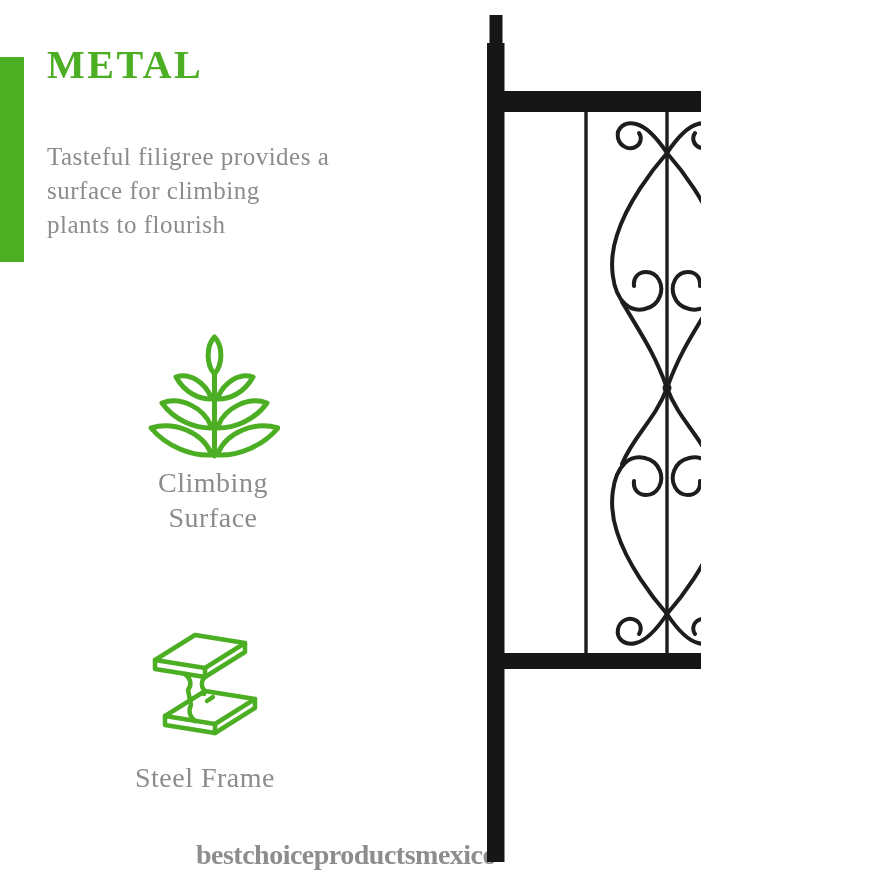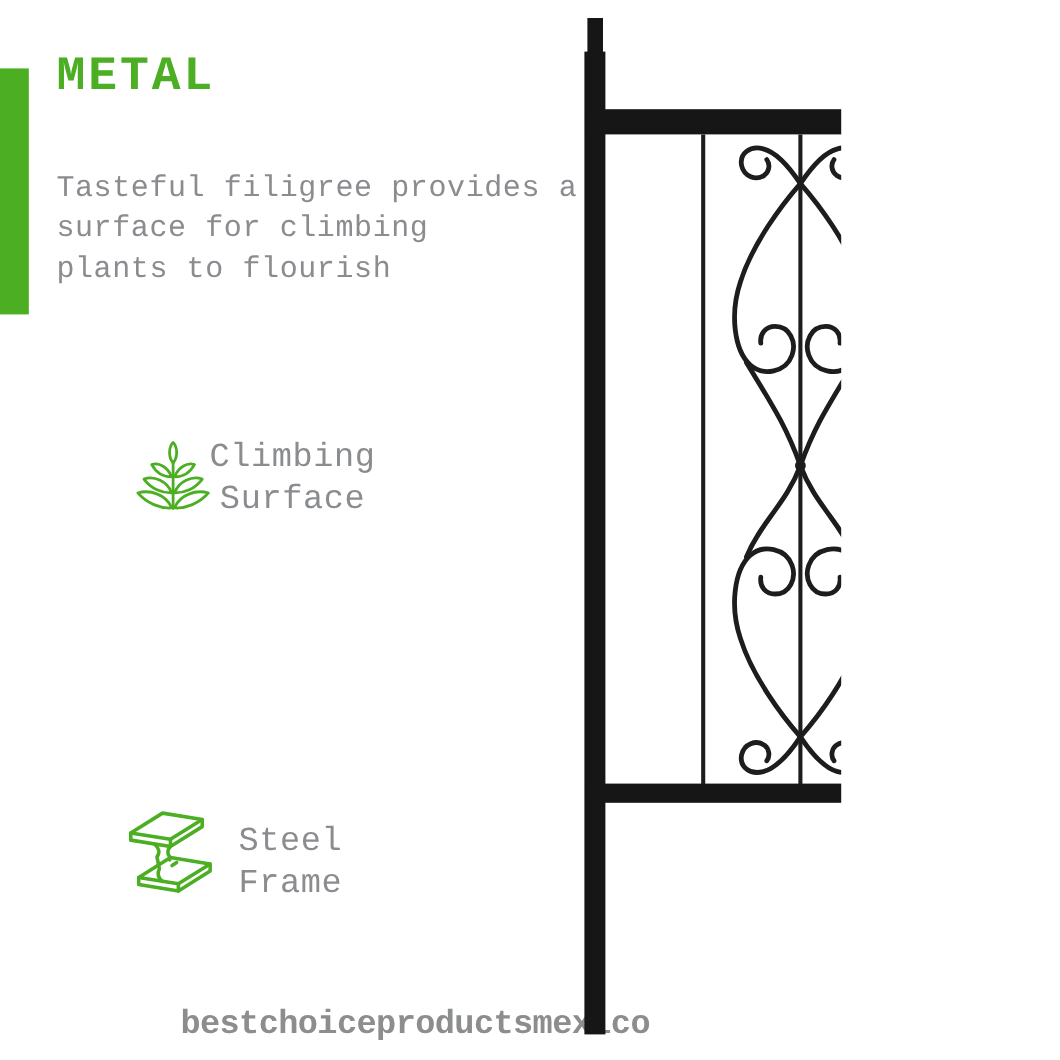--- a/index.html
+++ b/index.html
@@ -1,35 +1,35 @@
 <!DOCTYPE html>
 <html><head>
 <meta charset="utf-8">
 <style>
   html,body{margin:0;padding:0;background:#ffffff;}
   .canvas{
     position:relative;width:701px;height:883px;background:#ffffff;overflow:hidden;
-    font-family:Liberation Mono, monospace;
+    font-family:Liberation Serif, serif;
   }
   .accent-bar{
     position:absolute;left:0;top:57px;width:24px;height:205px;background:#4CAE22;
   }
   .title{
     position:absolute;left:47px;top:40px;margin:0;
     color:#4CAE22;font-size:40px;line-height:49px;font-weight:700;letter-spacing:2.5px;
   }
   .title span{display:block;}
   .subtitle{
     position:absolute;left:47px;top:140px;margin:0;
     color:#8A8C8F;font-size:25px;line-height:34px;font-weight:400;letter-spacing:0.5px;
     white-space:pre-line;
   }
-  .feature{position:absolute;display:flex;align-items:center;}
+  .feature{position:absolute;display:flex;flex-direction:column;align-items:center;}
   .feature-climbing{left:113px;top:333px;width:200px;}
-  .feature-steel{left:105px;top:653px;width:200px;}
+  .feature-steel{left:105px;top:629px;width:200px;}
   .feature-label{
     color:#8A8C8F;font-size:28px;line-height:35px;font-weight:400;letter-spacing:0.5px;
     text-align:center;white-space:pre-line;margin-top:6px;
   }
   .feature-steel .feature-label{margin-top:9px;}
   .watermark{
     position:absolute;left:0;right:9px;top:839px;z-index:1;
     text-align:center;color:#8B8D8F;font-size:28px;font-weight:700;letter-spacing:-0.5px;
   }
   .trellis{position:absolute;left:0;top:0;z-index:2;pointer-events:none;}

